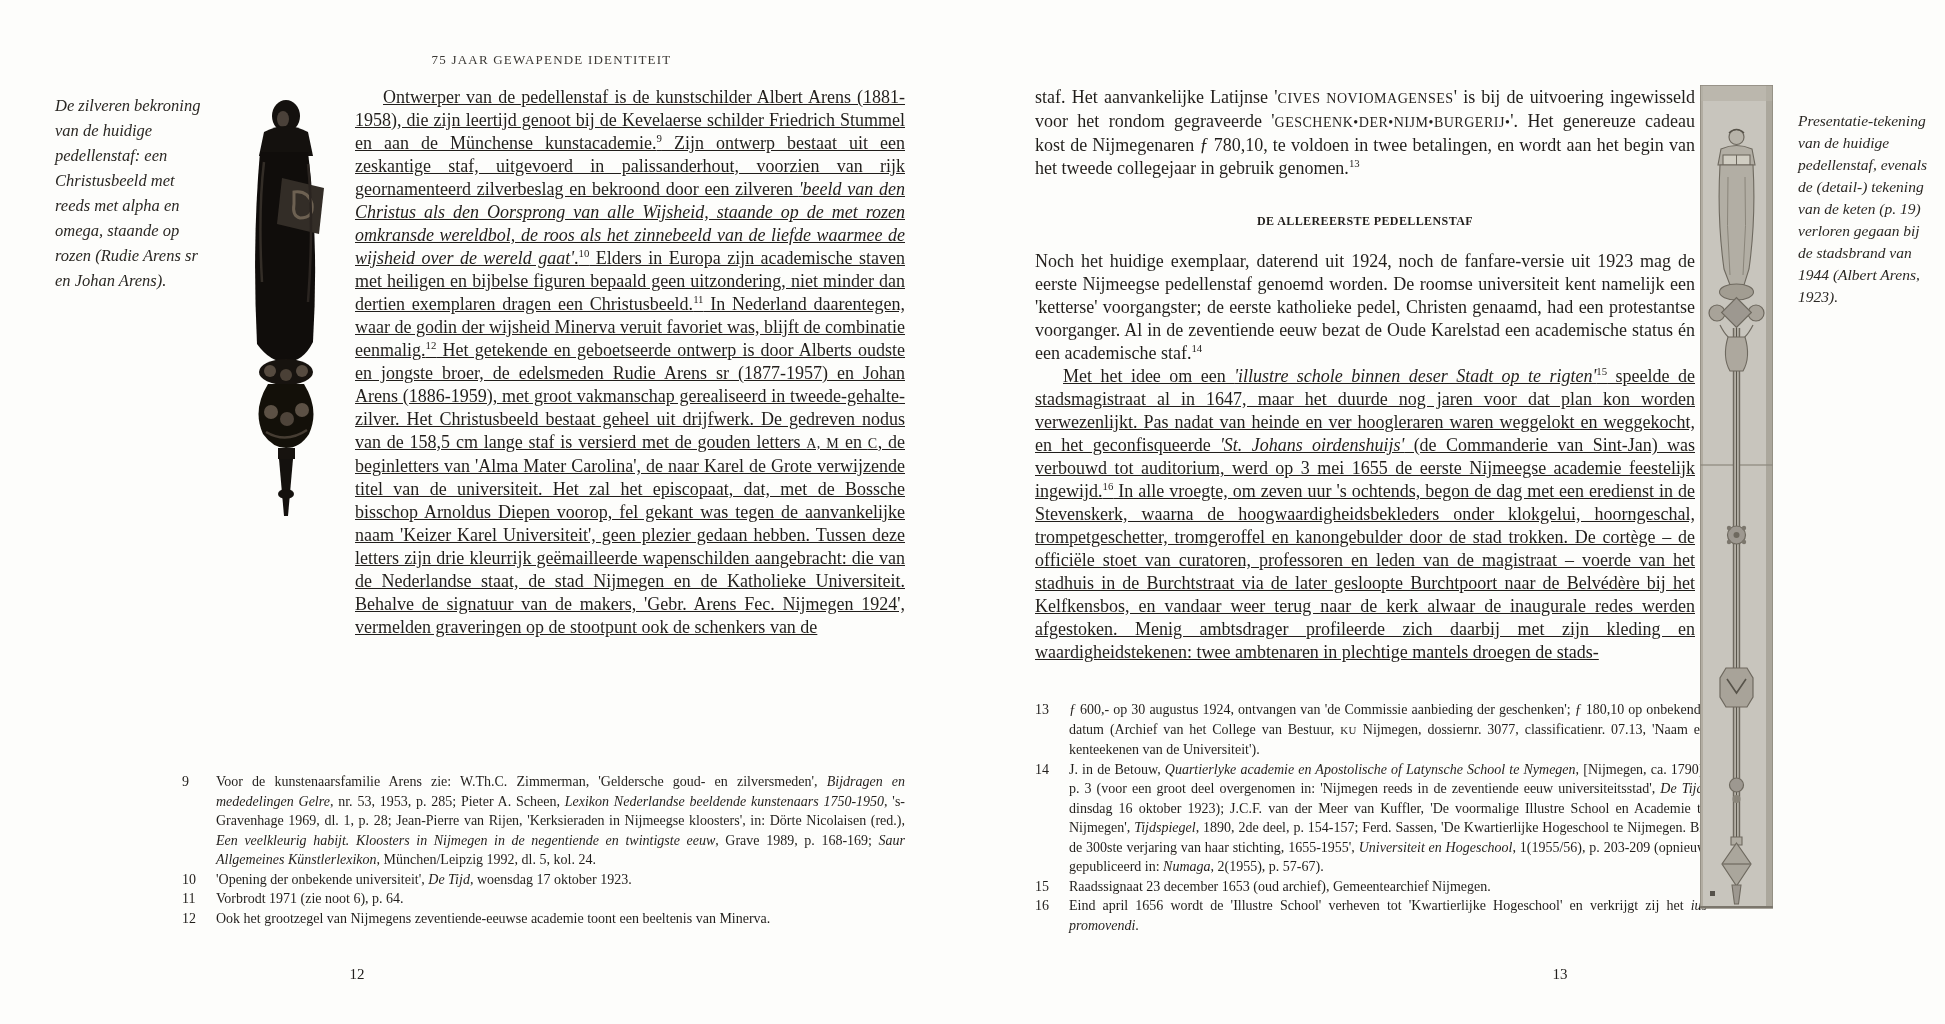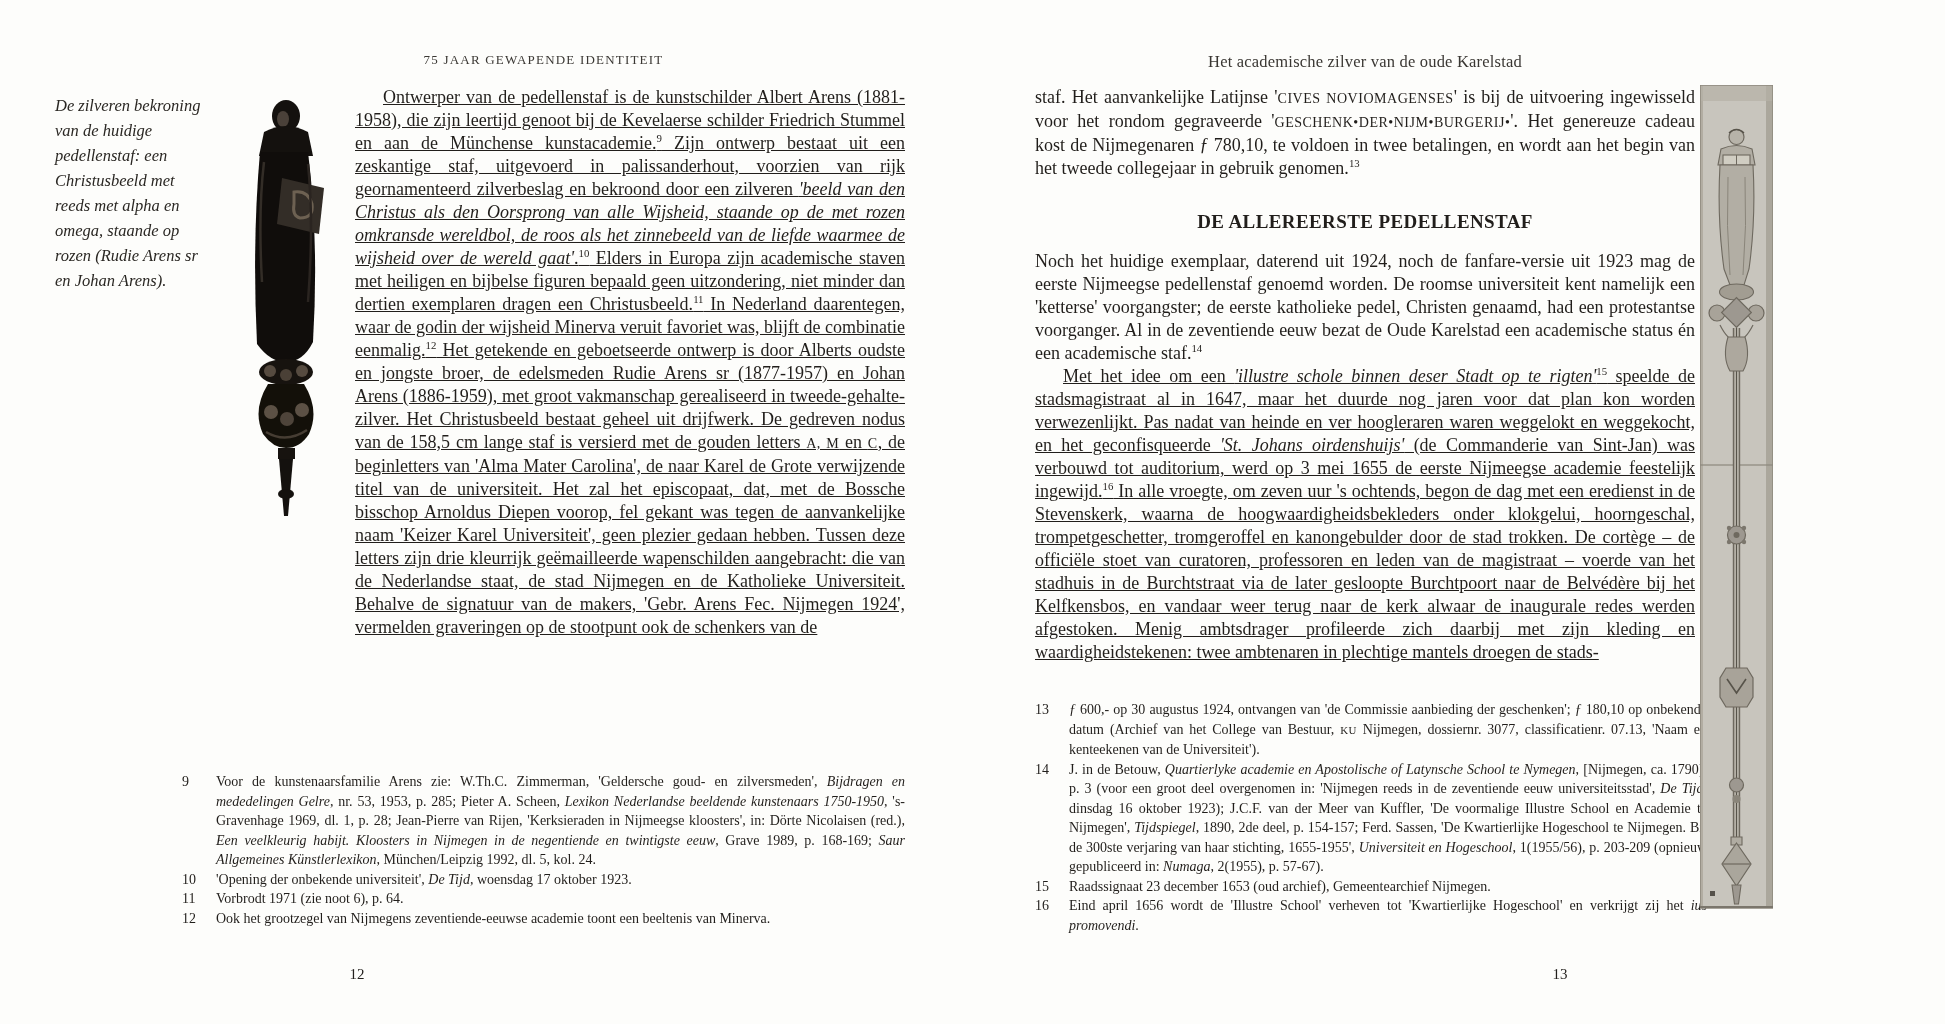--- a/index.html
+++ b/index.html
@@ -16,21 +16,21 @@
     font-family:"Liberation Serif","DejaVu Serif",serif;
     color:var(--ink);
   }
   
   .running-head{
     position:absolute;top:52px;
     text-align:center;
     font-size:13px;letter-spacing:1.2px;
     color:#3a3733;
   }
-  .running-head.left{left:182px;width:723px;}
+  .running-head.left{left:190px;width:723px;}
   .running-head.right{left:1035px;width:660px;font-size:16.5px;letter-spacing:.2px;}
   
   .margin-caption{
     position:absolute;
     font-style:italic;
     font-size:16.5px;line-height:25px;
     color:#2a2723;
   }
   .margin-caption.left{left:55px;top:93px;width:150px;}
   .margin-caption.right{left:1798px;top:110px;width:132px;font-size:15.5px;line-height:22px;}
@@ -42,21 +42,21 @@
   }
   .body-text.left{left:182px;top:86px;width:723px;}
   .body-text.right{left:1035px;top:86px;width:660px;}
   .photo-float{float:left;width:173px;height:574px;}
   .para{margin:0;text-align:justify;}
   .para.indent{text-indent:28px;text-decoration:underline;}
   .section-heading{
     margin:30px 0 17px 0;
     text-align:center;
     font-weight:bold;
-    font-size:19px;letter-spacing:.4px;
+    font-size:12px;letter-spacing:.4px;
   }
   
   .run-i{font-style:italic;}
   .run-sc{font-size:.78em;letter-spacing:.5px;}
   sup{font-size:.6em;line-height:0;vertical-align:super;}
   
   .footnotes{
     position:absolute;
     font-size:14px;line-height:19.5px;
   }
@@ -132,21 +132,20 @@
         <span class="fn-text"><span>Vorbrodt 1971 (zie noot 6), p. 64.</span></span>
       </div>
       <div class="fn-row">
         <span class="fn-num">12</span>
         <span class="fn-text"><span>Ook het grootzegel van Nijmegens zeventiende-eeuwse academie toont een beeltenis van Minerva.</span></span>
       </div>
     </div>
 
   <div class="page-number left">12</div>
 
-  <div class="running-head right">Het academische zilver van de oude Karelstad</div>
 
   <div class="body-text right">
     <p class="para"><span><span>staf. Het aanvankelijke Latijnse '</span><span class="run-sc">CIVES NOVIOMAGENSES</span><span>' is bij de uitvoering ingewisseld voor het rondom gegraveerde '</span><span class="run-sc">GESCHENK•DER•NIJM•BURGERIJ•</span><span>'. Het genereuze cadeau kost de Nijmegenaren </span><span class="run-i">ƒ</span><span> 780,10, te voldoen in twee betalingen, en wordt aan het begin van het tweede collegejaar in gebruik genomen.</span><sup>13</sup></span></p>
     <h3 class="section-heading">DE ALLEREERSTE PEDELLENSTAF</h3>
     <p class="para"><span><span>Noch het huidige exemplaar, daterend uit 1924, noch de fanfare-versie uit 1923 mag de eerste Nijmeegse pedellenstaf genoemd worden. De roomse universiteit kent namelijk een 'ketterse' voorgangster; de eerste katholieke pedel, Christen genaamd, had een protestantse voorganger. Al in de zeventiende eeuw bezat de Oude Karelstad een academische status én een academische staf.</span><sup>14</sup></span></p>
     <p class="para indent"><span><span>Met het idee om een </span><span class="run-i">'illustre schole binnen deser Stadt op te rigten'</span><sup>15</sup><span> speelde de stadsmagistraat al in 1647, maar het duurde nog jaren voor dat plan kon worden verwezenlijkt. Pas nadat van heinde en ver hoogleraren waren weggelokt en weggekocht, en het geconfisqueerde </span><span class="run-i">'St. Johans oirdenshuijs'</span><span> (de Commanderie van Sint-Jan) was verbouwd tot auditorium, werd op 3 mei 1655 de eerste Nijmeegse academie feestelijk ingewijd.</span><sup>16</sup><span> In alle vroegte, om zeven uur 's ochtends, begon de dag met een eredienst in de Stevenskerk, waarna de hoogwaardigheidsbekleders onder klokgelui, hoorngeschal, trompetgeschetter, tromgeroffel en kanongebulder door de stad trokken. De cortège – de officiële stoet van curatoren, professoren en leden van de magistraat – voerde van het stadhuis in de Burchtstraat via de later gesloopte Burchtpoort naar de Belvédère bij het Kelfkensbos, en vandaar weer terug naar de kerk alwaar de inaugurale redes werden afgestoken. Menig ambtsdrager profileerde zich daarbij met zijn kleding en waardigheidstekenen: twee ambtenaren in plechtige mantels droegen de stads-</span></span></p>
   </div>
 
   <div class="footnotes right">
       <div class="fn-row">
@@ -211,16 +210,17 @@
     <circle cx="36.5" cy="714" r="4" fill="#8a857a"></circle>
 
     <path d="M31 752 L42 752 L42 760 L31 760 Z" fill="#b0aca2" stroke="#6e695f" stroke-width="1.1"></path>
     <path d="M36.5 758 L51 779 L36.5 801 L22 779 Z" fill="#aaa69c" stroke="#6e695f" stroke-width="1.2"></path>
     <line x1="23" y1="779" x2="50" y2="779" stroke="#6e695f" stroke-width="1.2"></line>
     <path d="M32 800 L41 800 L38.5 819 L34.5 819 Z" fill="#9d9890" stroke="#6e695f" stroke-width="1.1"></path>
     <rect x="10" y="806" width="5" height="5" fill="#55514a"></rect>
     <line x1="0" y1="822" x2="73" y2="822" stroke="#7b766c" stroke-width="2"></line>
   </svg>
 
+  <div class="margin-caption right">Presentatie-tekening van de huidige pedellenstaf, evenals de (detail-) tekening van de keten (p. 19) verloren gegaan bij de stadsbrand van 1944 (Albert Arens, 1923).</div>
 
   <div class="page-number right">13</div>
 
 </div>
 
 </body></html>

